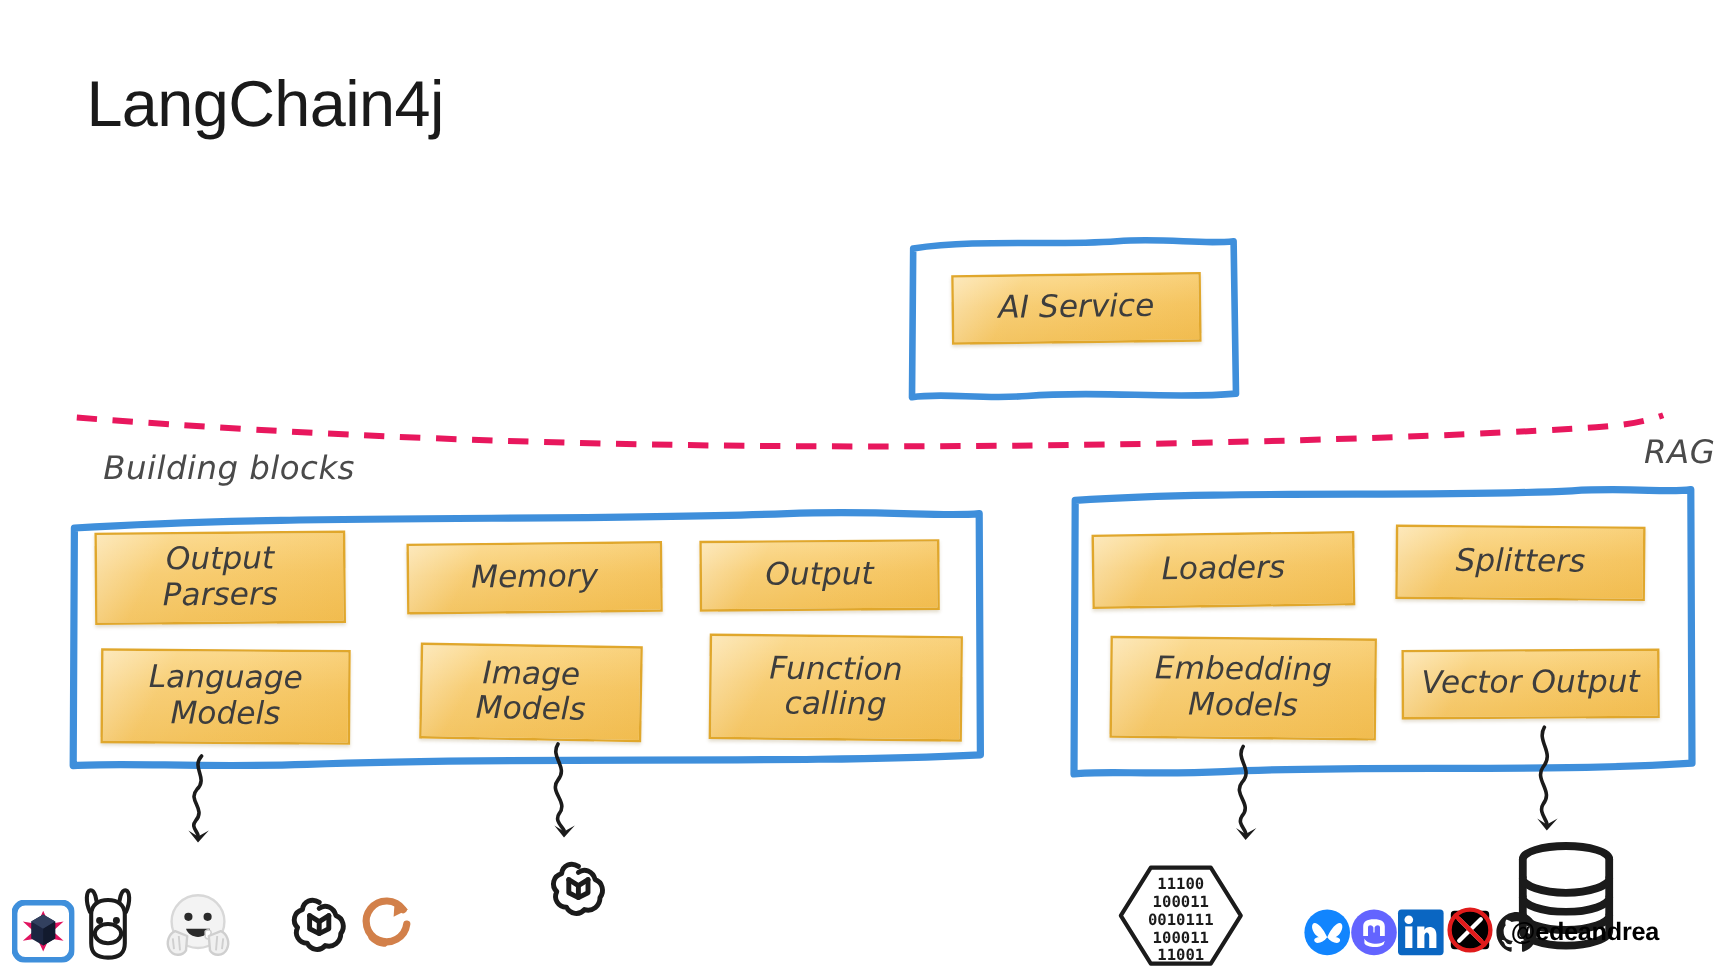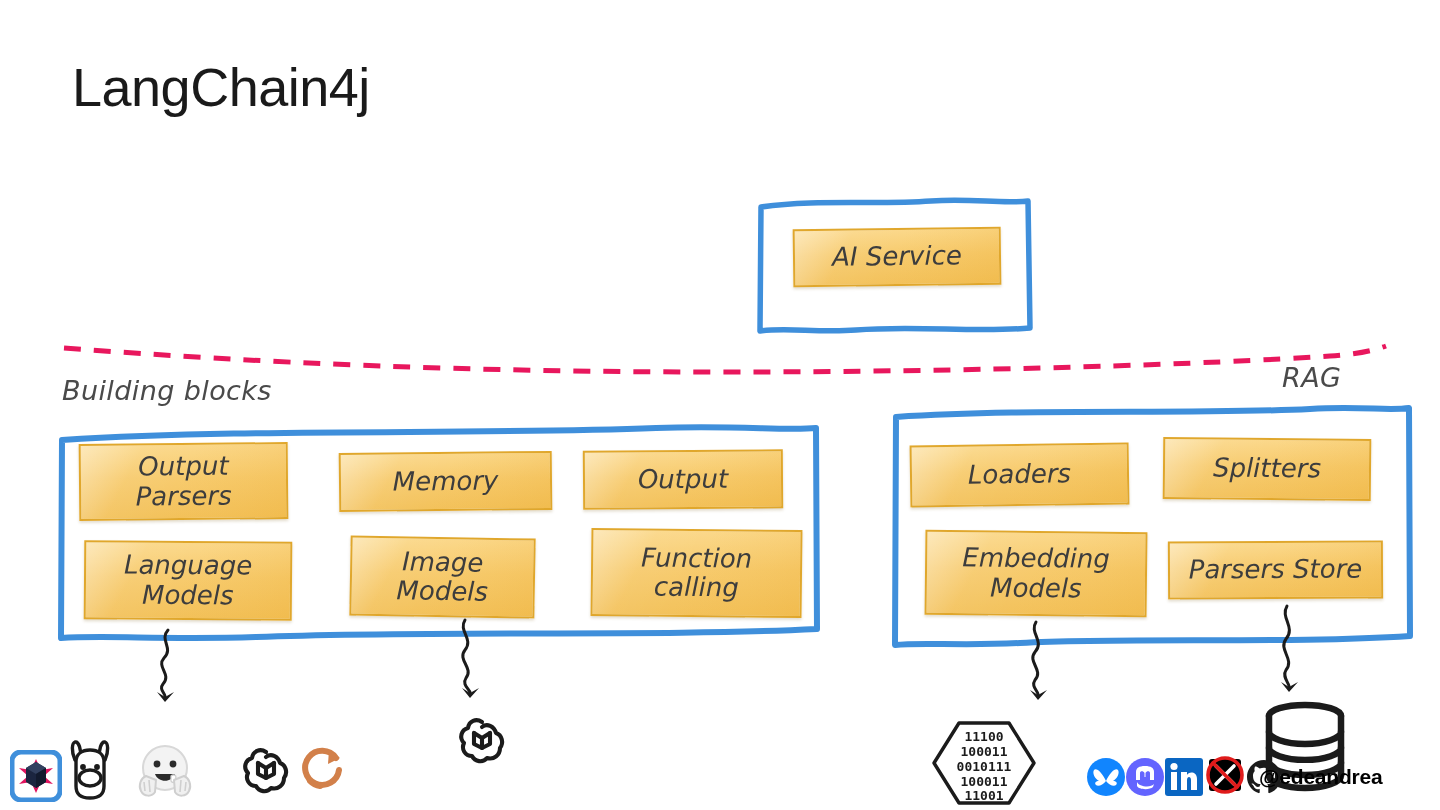--- a/index.html
+++ b/index.html
@@ -85,20 +85,21 @@
   
   .caption {
     position: absolute;
     font-family: "DejaVu Sans", sans-serif;
     font-style: italic;
     font-size: 27px;
     font-weight: 400;
     color: #4a4a4a;
     white-space: nowrap;
     letter-spacing: 0.4px;
+    margin-left: 24px;
   }
 
   
   .divider {
     position: absolute;
     left: 0; top: 320px;
     width: 1440px; height: 60px;
     pointer-events: none;
   }
 
@@ -137,21 +138,21 @@
   </div>
 
   <div class="divider">
     <svg width="1440" height="60" viewBox="0 0 1440 60" fill="none">
       <path d="M64 28 C 260 43, 470 52, 720 52 C 980 52, 1210 44, 1330 36 C 1360 34, 1375 30, 1386 26" stroke="#e8175d" stroke-width="5" stroke-linecap="butt" stroke-dasharray="17 13" fill="none"></path>
     </svg>
   </div>
 
   <div class="caption" style="left:62px; top:375px;">Building blocks</div>
 
-  <div class="caption" style="left:1282px; top:362px;">RAG</div>
+  <div class="caption" style="left:1346px; top:362px;">RAG</div>
 
   <div class="frame" style="left:56px; top:424px; width:766px; height:222px;">
     <svg width="766" height="222" viewBox="0 0 766 222" fill="none">
       <path d="M6 16 C 200 4, 420 11, 600 4 C 680 1, 730 7, 760 4
                L 761 205 C 600 213, 380 206, 200 213 C 110 216, 50 211, 5 214 Z" stroke="#3f8fdb" stroke-width="6" stroke-linecap="round" stroke-linejoin="round" fill="#ffffff"></path>
     </svg>
   </div>
 
   <div class="note" style="left:79px; top:443px; width:209px; height:77px; font-size:26px; transform:rotate(-0.5deg);">
     <span class="lbl" style="white-space:pre-line;">Output
@@ -195,21 +196,21 @@
   <div class="note" style="left:1163px; top:438px; width:208px; height:62px; font-size:26px; transform:rotate(0.5deg);">
     <span class="lbl">Splitters</span>
   </div>
 
   <div class="note" style="left:925px; top:531px; width:222px; height:85px; font-size:26px; transform:rotate(0.6deg);">
     <span class="lbl" style="white-space:pre-line;">Embedding
 Models</span>
   </div>
 
   <div class="note" style="left:1168px; top:541px; width:215px; height:58px; font-size:26px; transform:rotate(-0.3deg);">
-    <span class="lbl">Parsers Store</span>
+    <span class="lbl">Vector Output</span>
   </div>
 
   <svg class="squiggle" style="left:148px; top:628px;" width="48" height="80" viewBox="0 0 48 80">
     <path d="M20 2 C 11 12, 26 20, 16 30 C 8 39, 24 46, 15 56 C 11 61, 16 64, 17 68" stroke="#1b1b1b" stroke-width="3" fill="none" stroke-linecap="round"></path>
     <path d="M9 64 L 17 74 L 26 64 L 17 69 Z" fill="#1b1b1b"></path>
   </svg>
 
   <svg class="squiggle" style="left:450px; top:618px;" width="48" height="86" viewBox="0 0 48 86">
     <path d="M15 2 C 8 13, 24 21, 15 32 C 7 42, 24 50, 16 60 C 12 66, 18 70, 20 74" stroke="#1b1b1b" stroke-width="3" fill="none" stroke-linecap="round"></path>
     <path d="M12 70 L 20 80 L 29 70 L 20 75 Z" fill="#1b1b1b"></path>

